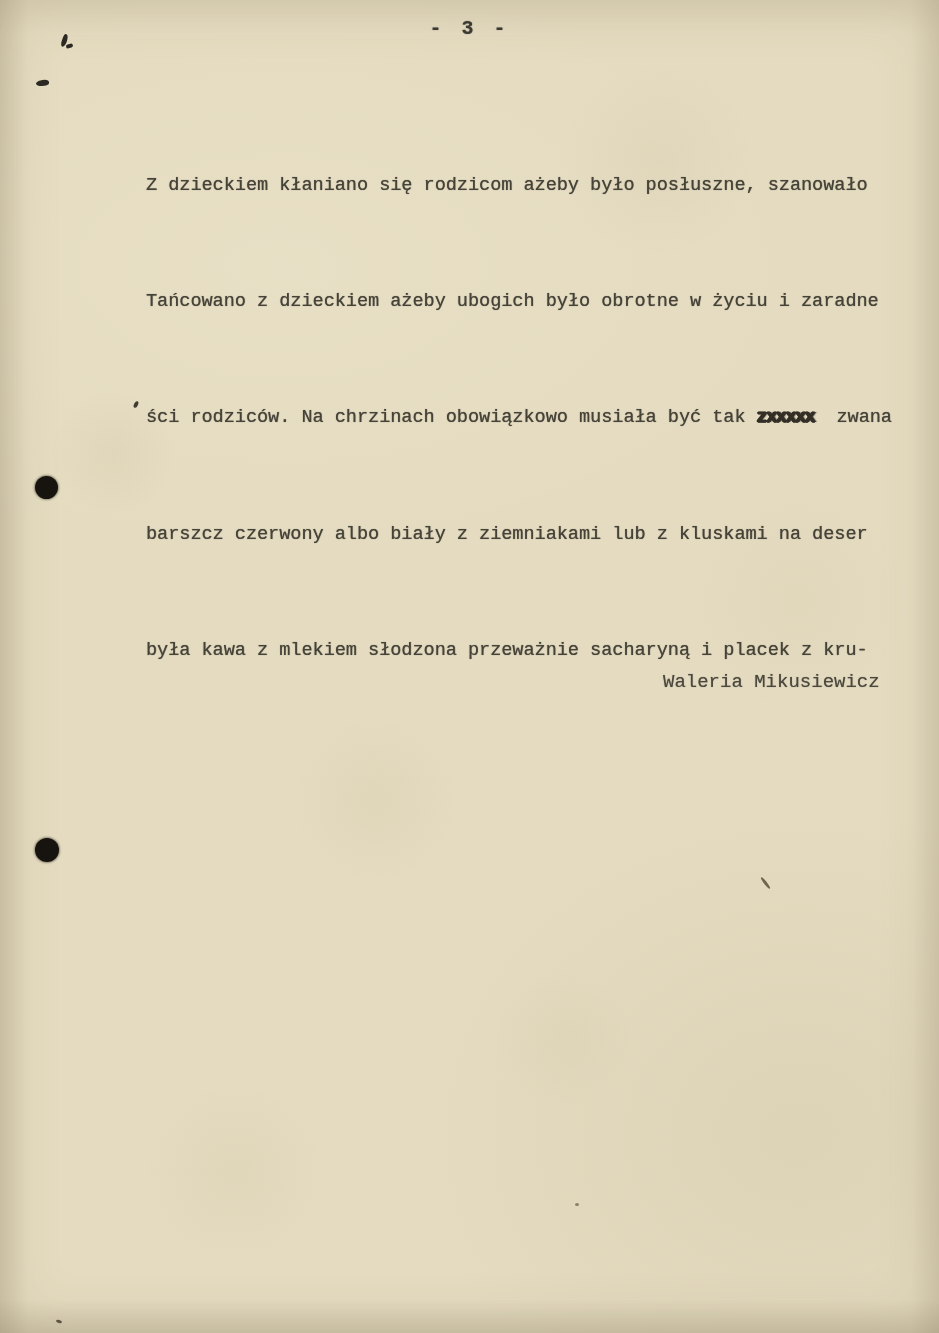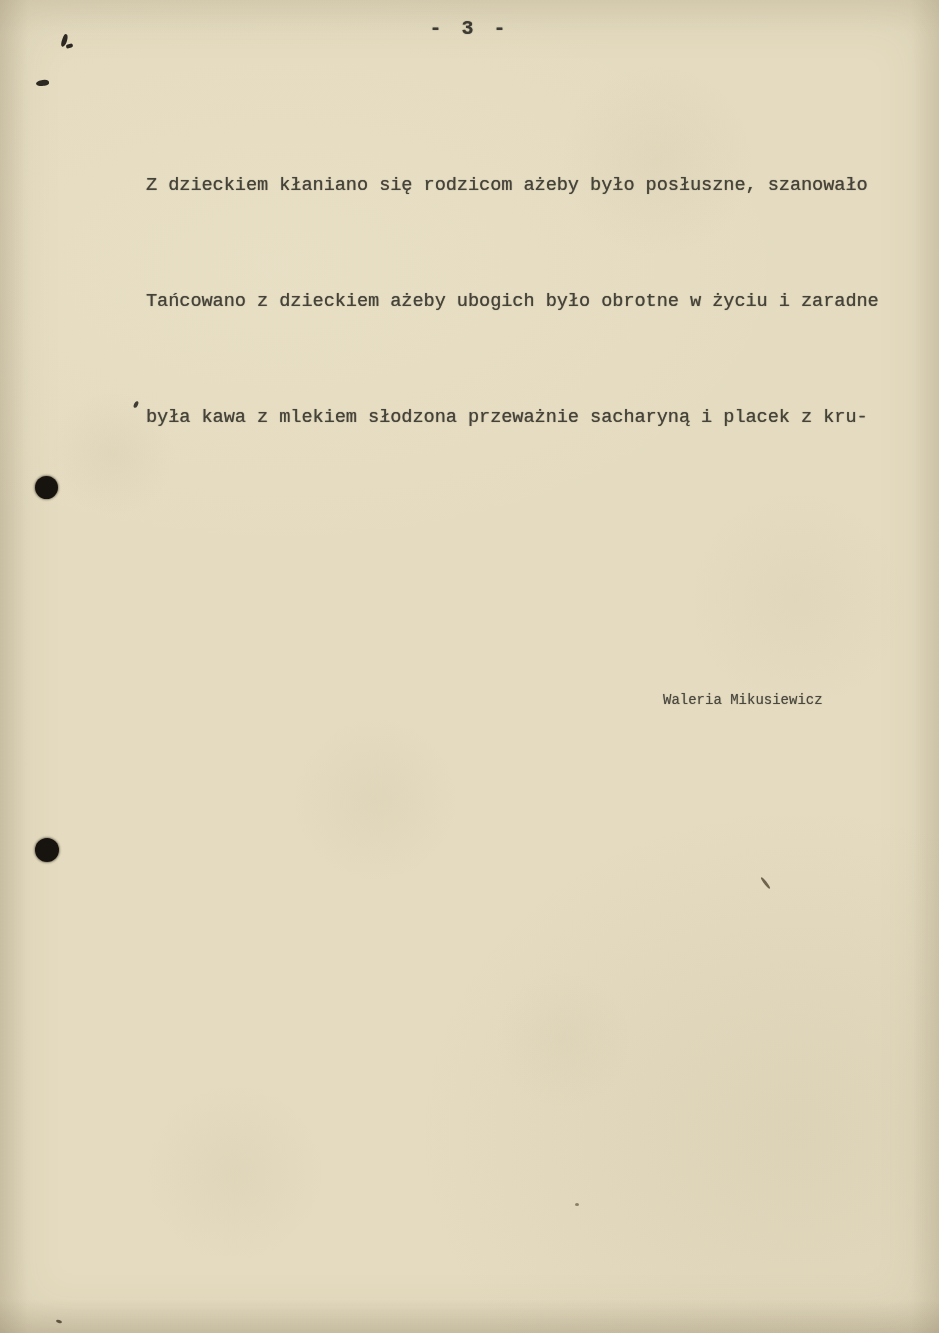--- a/index.html
+++ b/index.html
@@ -65,22 +65,22 @@
     letter-spacing: -1.5px;
     color: #332f27;
     text-shadow:
       1px 0 0 #332f27, -1px 0 0 #332f27,
       0 1px 0 rgba(51,47,39,0.85), 0 -1px 0 rgba(51,47,39,0.6),
       2px 0 1px rgba(51,47,39,0.55);
   }
   .signature {
     position: absolute;
     left: 663px;
-    top: 692px;
-    font-size: 14px;
+    top: 671px;
+    font-size: 19px;
     color: #4a473d;
     text-shadow: 0 0 1px rgba(74,71,61,0.6);
     white-space: pre;
   }
   .hole-punch {
     position: absolute;
     border-radius: 50%;
     background: #17140f;
     box-shadow: 0 0 2px 1px rgba(40,34,22,0.45);
   }
@@ -102,20 +102,22 @@
 </head>
 <body>
 
 <div class="page">
 
   <div class="page-number">- 3 -</div>
 
   <div class="typed-text">
     <div class="text-line">Z dzieckiem kłaniano się rodzicom ażeby było posłuszne, szanowało</div>
     <div class="text-line">Tańcowano z dzieckiem ażeby ubogich było obrotne w życiu i zaradne</div>
+    <div class="text-line"><span>ści rodziców. Na chrzinach obowiązkowo musiała być tak </span><span class="struck-word">zxxxxx</span><span>  zwana</span></div>
+    <div class="text-line">barszcz czerwony albo biały z ziemniakami lub z kluskami na deser</div>
     <div class="text-line">była kawa z mlekiem słodzona przeważnie sacharyną i placek z kru-</div>
     
     
     
   </div>
 
   <div class="signature">Waleria Mikusiewicz</div>
 
   <div class="hole-punch top"></div>
   <div class="hole-punch bottom"></div>

